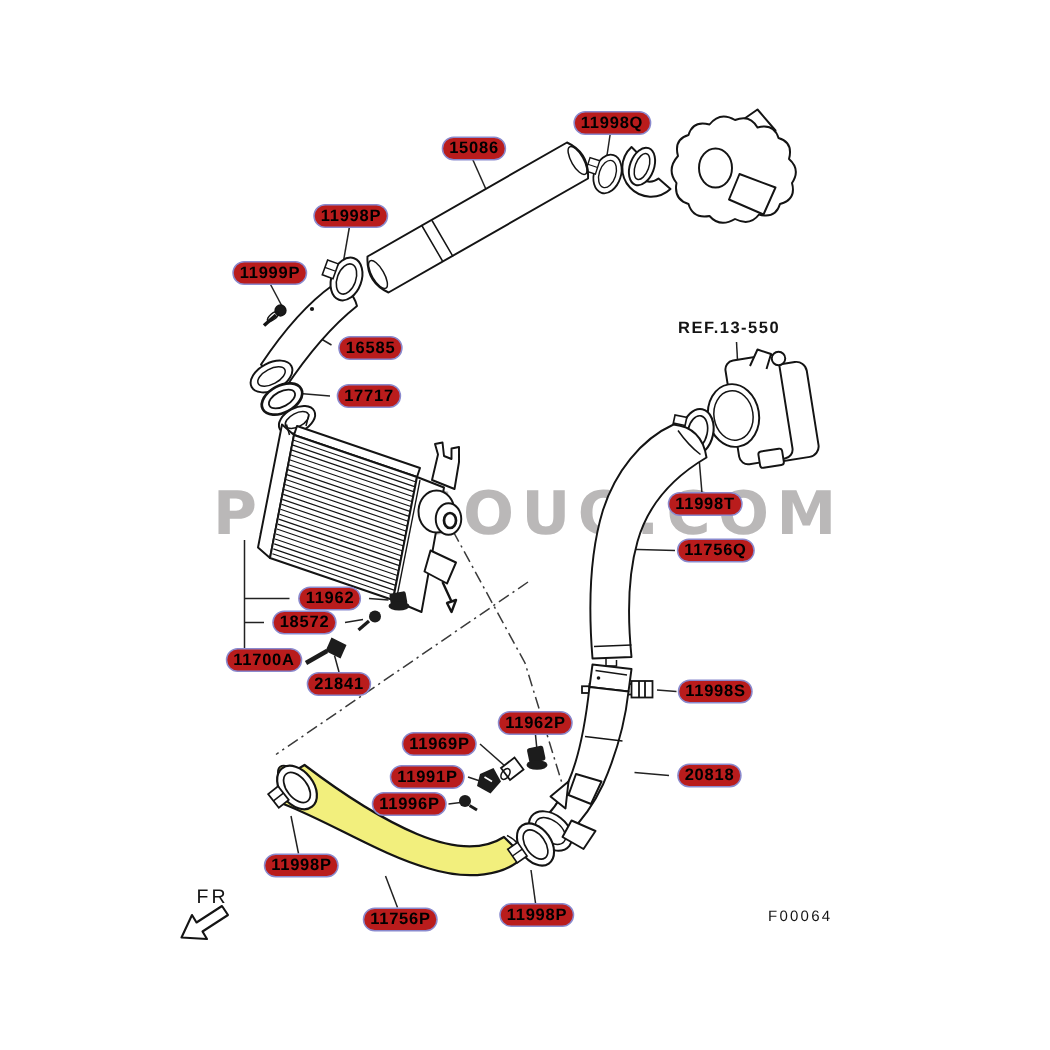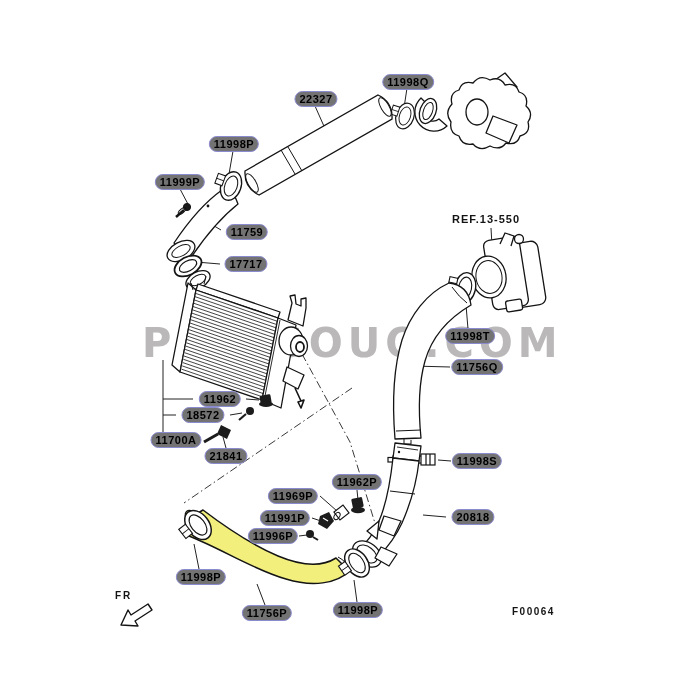--- a/index.html
+++ b/index.html
@@ -3,29 +3,29 @@
 <meta charset="utf-8">
 <style>
   html,body{margin:0;padding:0;background:#fff;}
   .stage{position:relative;width:700px;height:700px;background:#fff;overflow:hidden;
          font-family:"Liberation Sans",sans-serif;}
   .watermark{position:absolute;left:142px;top:320px;z-index:1;
          font-family:"DejaVu Sans",sans-serif;font-weight:bold;font-size:40px;
          letter-spacing:5px;color:#bab8b8;white-space:nowrap;}
   svg.drawing{position:absolute;left:0;top:0;z-index:2;}
   .part-label{position:absolute;transform:translate(-50%,-50%);z-index:3;
-         border:1.5px solid #8a8ace;border-radius:10px;background:#737373;color:#000;
+         border:1.5px solid #8a8ace;border-radius:10px;background:#b91c1c;color:#000;
          font-size:11px;font-weight:bold;letter-spacing:.5px;padding:0 4px;
          height:14px;line-height:14px;white-space:nowrap;}
   .ref-label{position:absolute;left:452px;top:213px;z-index:3;color:#141414;
          font-size:11px;font-weight:bold;letter-spacing:1px;white-space:nowrap;}
-  .fr-label{position:absolute;left:115px;top:590px;z-index:3;color:#141414;
-         font-size:10px;font-weight:bold;letter-spacing:2px;}
+  .fr-label{position:absolute;left:131px;top:590px;z-index:3;color:#141414;
+         font-size:13px;font-weight:normal;letter-spacing:2px;}
   .figure-code{position:absolute;left:512px;top:606px;z-index:3;color:#141414;
-         font-size:10px;font-weight:bold;letter-spacing:1.5px;}
+         font-size:10px;font-weight:normal;letter-spacing:1.5px;}
 </style>
 </head>
 <body>
 
 <div class="stage">
 
   <div class="watermark">PARTSOUQ.COM</div>
 
   <svg class="drawing" width="700" height="700" viewBox="0 0 700 700">
     <defs>
@@ -196,24 +196,24 @@
       <circle cx="399" cy="452" r="1.2" fill="#141414" stroke="none"></circle>
     </g>
 
     <use href="#clampA" transform="translate(198,525) rotate(-38) scale(1.05)"></use>
     <use href="#clampA" transform="translate(357,563) rotate(-35)"></use>
 
     <path d="M121,625 L128,610 L131,615 L148,604 L152,610 L135,621 L138,626 Z" fill="#fff" stroke="#141414" stroke-width="1.4" stroke-linejoin="round"></path>
   </svg>
 
   <div class="part-label" style="left:408px;top:82px">11998Q</div>
-  <div class="part-label" style="left:316px;top:99px">22327</div>
+  <div class="part-label" style="left:316px;top:99px">15086</div>
   <div class="part-label" style="left:234px;top:144px">11998P</div>
   <div class="part-label" style="left:180px;top:182px">11999P</div>
-  <div class="part-label" style="left:247px;top:232px">11759</div>
+  <div class="part-label" style="left:247px;top:232px">16585</div>
   <div class="part-label" style="left:246px;top:264px">17717</div>
   <div class="part-label" style="left:470px;top:336px">11998T</div>
   <div class="part-label" style="left:477px;top:367px">11756Q</div>
   <div class="part-label" style="left:220px;top:399px">11962</div>
   <div class="part-label" style="left:203px;top:415px">18572</div>
   <div class="part-label" style="left:176px;top:440px">11700A</div>
   <div class="part-label" style="left:226px;top:456px">21841</div>
   <div class="part-label" style="left:477px;top:461px">11998S</div>
   <div class="part-label" style="left:357px;top:482px">11962P</div>
   <div class="part-label" style="left:293px;top:496px">11969P</div>

